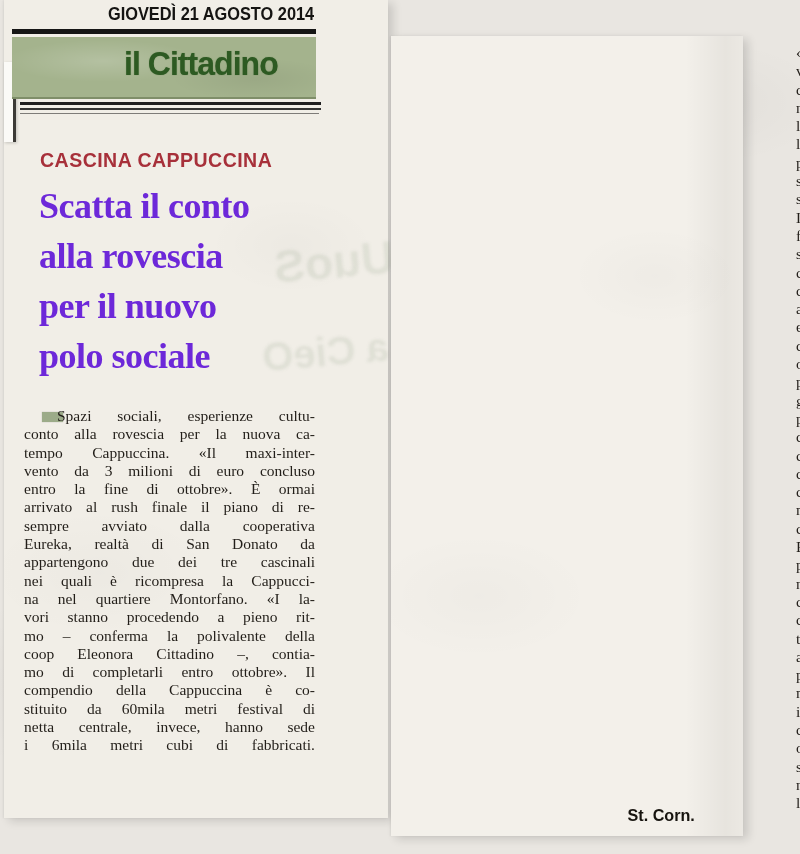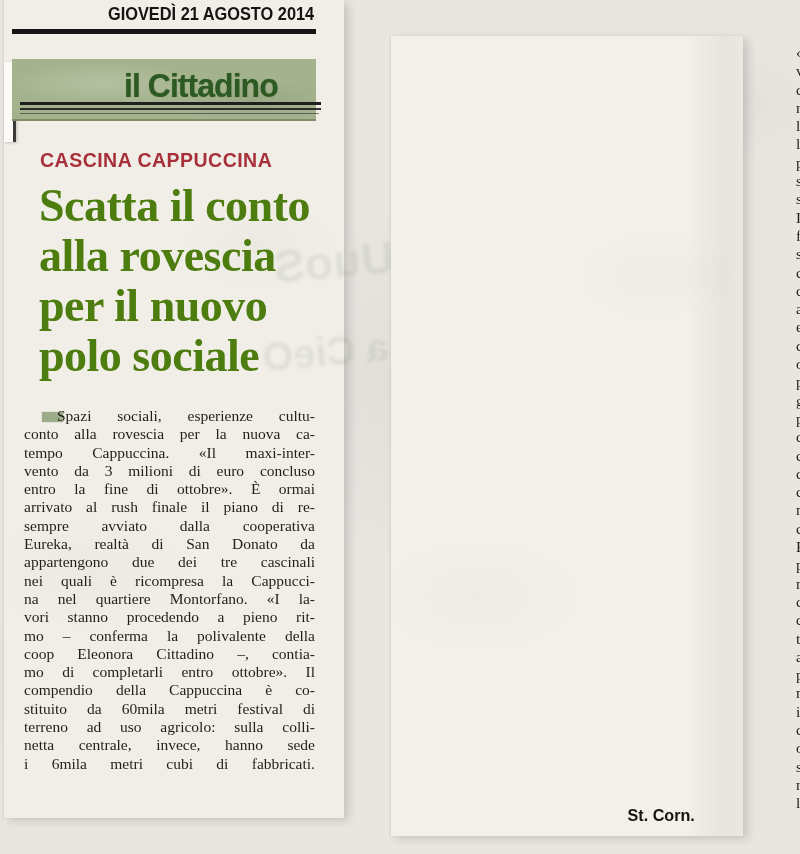--- a/index.html
+++ b/index.html
@@ -21,21 +21,21 @@
       radial-gradient(ellipse 180px 90px at 88% 12%, rgba(0,0,0,0.03), transparent 70%),
       radial-gradient(ellipse 220px 120px at 6% 80%, rgba(0,0,0,0.025), transparent 70%),
       radial-gradient(ellipse 150px 260px at 48% 45%, rgba(0,0,0,0.03), transparent 70%);
   }
 
   
   .clip{
     position:absolute;background:var(--paper);
     box-shadow:5px 3px 9px rgba(0,0,0,0.14), -1px 0 2px rgba(0,0,0,0.06);
   }
-  .clip.left{left:4px;top:0;width:340px;height:818px;}
+  .clip.left{left:4px;top:0;width:384px;height:818px;}
   .clip.right{left:391px;top:36px;width:352px;height:800px;background:var(--paper-right);}
   .clip.right::after{ 
     content:"";position:absolute;top:0;right:0;width:58px;height:100%;
     background:linear-gradient(to right, rgba(0,0,0,0), rgba(0,0,0,0.05) 70%, rgba(0,0,0,0.03));
   }
   .clip::before{ 
     content:"";position:absolute;inset:0;pointer-events:none;
     background:
       radial-gradient(ellipse 120px 70px at 75% 30%, rgba(0,0,0,0.02), transparent 70%),
       radial-gradient(ellipse 160px 90px at 25% 70%, rgba(0,0,0,0.02), transparent 70%);
@@ -51,21 +51,20 @@
     font-family:"Liberation Sans", sans-serif;font-weight:bold;font-size:19px;
     color:#151412;transform:scaleX(0.86);transform-origin:left top;white-space:nowrap;
   }
   .mast-bar{position:absolute;left:8px;top:29px;width:304px;height:5px;background:#161616;}
   .mast-band{
     position:absolute;left:8px;top:37px;width:304px;height:60px;
     background:var(--masthead-green);
     border-bottom:2px solid #7f8e69;
     background-image:radial-gradient(ellipse 140px 30px at 30% 40%, rgba(255,255,255,0.18), transparent 70%),
                      radial-gradient(ellipse 120px 30px at 80% 70%, rgba(0,0,0,0.06), transparent 70%);
-    margin-top:22px;
   }
   .mast-logo{
     position:absolute;left:112px;top:8px;
     font-family:"Liberation Sans", sans-serif;font-weight:bold;font-size:33px;
     color:var(--masthead-text-green);letter-spacing:-1px;transform:scaleX(0.97);
     transform-origin:left top;white-space:nowrap;text-shadow:0 0 1px rgba(45,90,34,0.5);
   }
   .rule{position:absolute;background:var(--rule-black);}
   .rule.r1{left:16px;top:102px;width:301px;height:3px;}
   .rule.r2{left:16px;top:108px;width:301px;height:2px;opacity:0.9;}
@@ -73,22 +72,22 @@
 
   
   .kicker{
     position:absolute;left:36px;top:148px;
     font-family:"Liberation Sans", sans-serif;font-weight:bold;font-size:21px;
     color:var(--kicker-red);letter-spacing:0.5px;transform:scaleX(0.93);
     transform-origin:left top;white-space:nowrap;
   }
   .headline{
     position:absolute;left:35px;top:181px;width:305px;
-    font-family:"Liberation Serif", serif;font-weight:bold;font-size:46px;
-    line-height:50px;color:#4d7c0f;letter-spacing:-0.5px;
+    font-family:"Liberation Serif", serif;font-weight:bold;font-size:36px;
+    line-height:50px;color:#6d28d9;letter-spacing:-0.5px;
   }
   .headline .line{text-align:left;text-align-last:left;}
 
   
   .col{
     position:absolute;color:var(--ink);
     font-size:15.5px;line-height:18.3px;
   }
   .col .line{text-align:justify;text-align-last:justify;white-space:normal;}
   .col.lc{left:20px;top:407px;width:291px;}
@@ -156,21 +155,20 @@
         <div class="line">Eureka, realtà di San Donato da</div>
         <div class="line">appartengono due dei tre cascinali</div>
         <div class="line">nei quali è ricompresa la Cappucci-</div>
         <div class="line">na nel quartiere Montorfano. «I la-</div>
         <div class="line">vori stanno procedendo a pieno rit-</div>
         <div class="line">mo – conferma la polivalente della</div>
         <div class="line">coop Eleonora Cittadino –, contia-</div>
         <div class="line">mo di completarli entro ottobre». Il</div>
         <div class="line">compendio della Cappuccina è co-</div>
         <div class="line">stituito da 60mila metri festival di</div>
-        <div class="line">terreno ad uso agricolo: sulla colli-</div>
         <div class="line">netta centrale, invece, hanno sede</div>
         <div class="line">i 6mila metri cubi di fabbricati.</div>
       </div>
   </div>
 
   <div class="clip right">
     <div class="col rc">
         <div class="line">«L’obiettivo è quello di farne un</div>
         <div class="line">vero e proprio polo del sociale, che</div>
         <div class="line">del resto è sempre stata la vocazio-</div>

